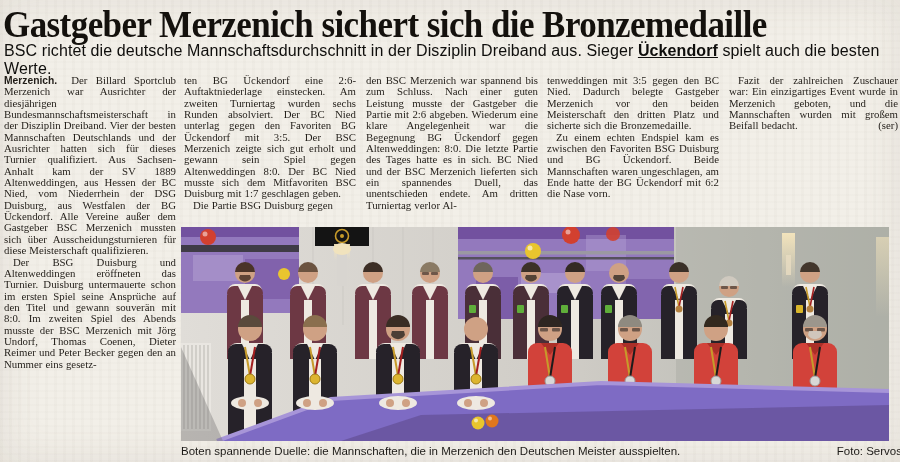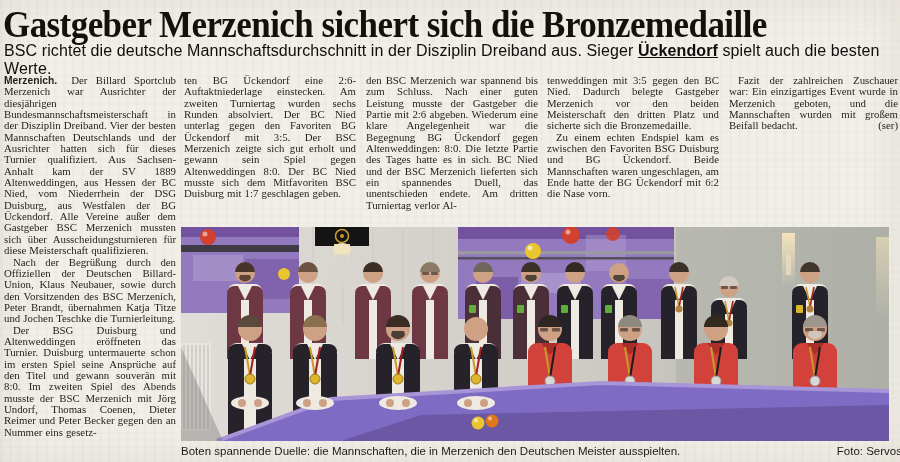--- a/index.html
+++ b/index.html
@@ -59,26 +59,26 @@
 <body>
 
 <div class="page">
 
   <h1 class="headline">Gastgeber Merzenich sichert sich die Bronzemedaille</h1>
 
   <p class="subheadline"><span>BSC richtet die deutsche Mannschaftsdurchschnitt in der Disziplin Dreiband aus. Sieger </span><span class="b">Ückendorf</span><span> spielt auch die besten Werte.</span></p>
 
   <div class="col col1">
     <p><span class="lead">Merzenich.</span><span>Der Billard Sportclub Merzenich war Ausrichter der diesjährigen Bundesmannschaftsmeisterschaft in der Disziplin Dreiband. Vier der besten Mannschaften Deutschlands und der Ausrichter hatten sich für dieses Turnier qualifiziert. Aus Sachsen-Anhalt kam der SV 1889 Altenweddingen, aus Hessen der BC Nied, vom Niederrhein der DSG Duisburg, aus Westfalen der BG Ückendorf. Alle Vereine außer dem Gastgeber BSC Merzenich mussten sich über Ausscheidungsturnieren für diese Meisterschaft qualifizieren.</span></p>
-    <p class="ind">Nach der Begrüßung durch den Offiziellen der Deutschen Billard-Union, Klaus Neubauer, sowie durch den Vorsitzenden des BSC Merzenich, Peter Brandt, übernahmen Katja Titze und Jochen Teschke die Turnierleitung.</p>
     <p class="ind">Der BSG Duisburg und Altenweddingen eröffneten das Turnier. Duisburg untermauerte schon im ersten Spiel seine Ansprüche auf den Titel und gewann souverän mit 8:0. Im zweiten Spiel des Abends musste der BSC Merzenich mit Jörg Undorf, Thomas Coenen, Dieter Reimer und Peter Becker gegen den an Nummer eins gesetz-</p>
   </div>
 
   <div class="col col2">
     <p>ten BG Ückendorf eine 2:6-Auftaktniederlage einstecken. Am zweiten Turniertag wurden sechs Runden absolviert. Der BC Nied unterlag gegen den Favoriten BG Ückendorf mit 3:5. Der BSC Merzenich zeigte sich gut erholt und gewann sein Spiel gegen Altenweddingen 8:0. Der BC Nied musste sich dem Mitfavoriten BSC Duisburg mit 1:7 geschlagen geben.</p>
+    <p class="ind">Die Partie BSG Duisburg gegen</p>
   </div>
 
   <div class="col col3">
     <p>den BSC Merzenich war spannend bis zum Schluss. Nach einer guten Leistung musste der Gastgeber die Partie mit 2:6 abgeben. Wiederum eine klare Angelegenheit war die Begegnung BG Ückendorf gegen Altenweddingen: 8:0. Die letzte Partie des Tages hatte es in sich. BC Nied und der BSC Merzenich lieferten sich ein spannendes Duell, das unentschieden endete. Am dritten Turniertag verlor Al-</p>
   </div>
 
   <div class="col col4">
     <p>tenweddingen mit 3:5 gegen den BC Nied. Dadurch belegte Gastgeber Merzenich vor den beiden Meisterschaft den dritten Platz und sicherte sich die Bronzemedaille.</p>
     <p class="ind">Zu einem echten Endspiel kam es zwischen den Favoriten BSG Duisburg und BG Ückendorf. Beide Mannschaften waren ungeschlagen, am Ende hatte der BG Ückendorf mit 6:2 die Nase vorn.</p>
   </div>

